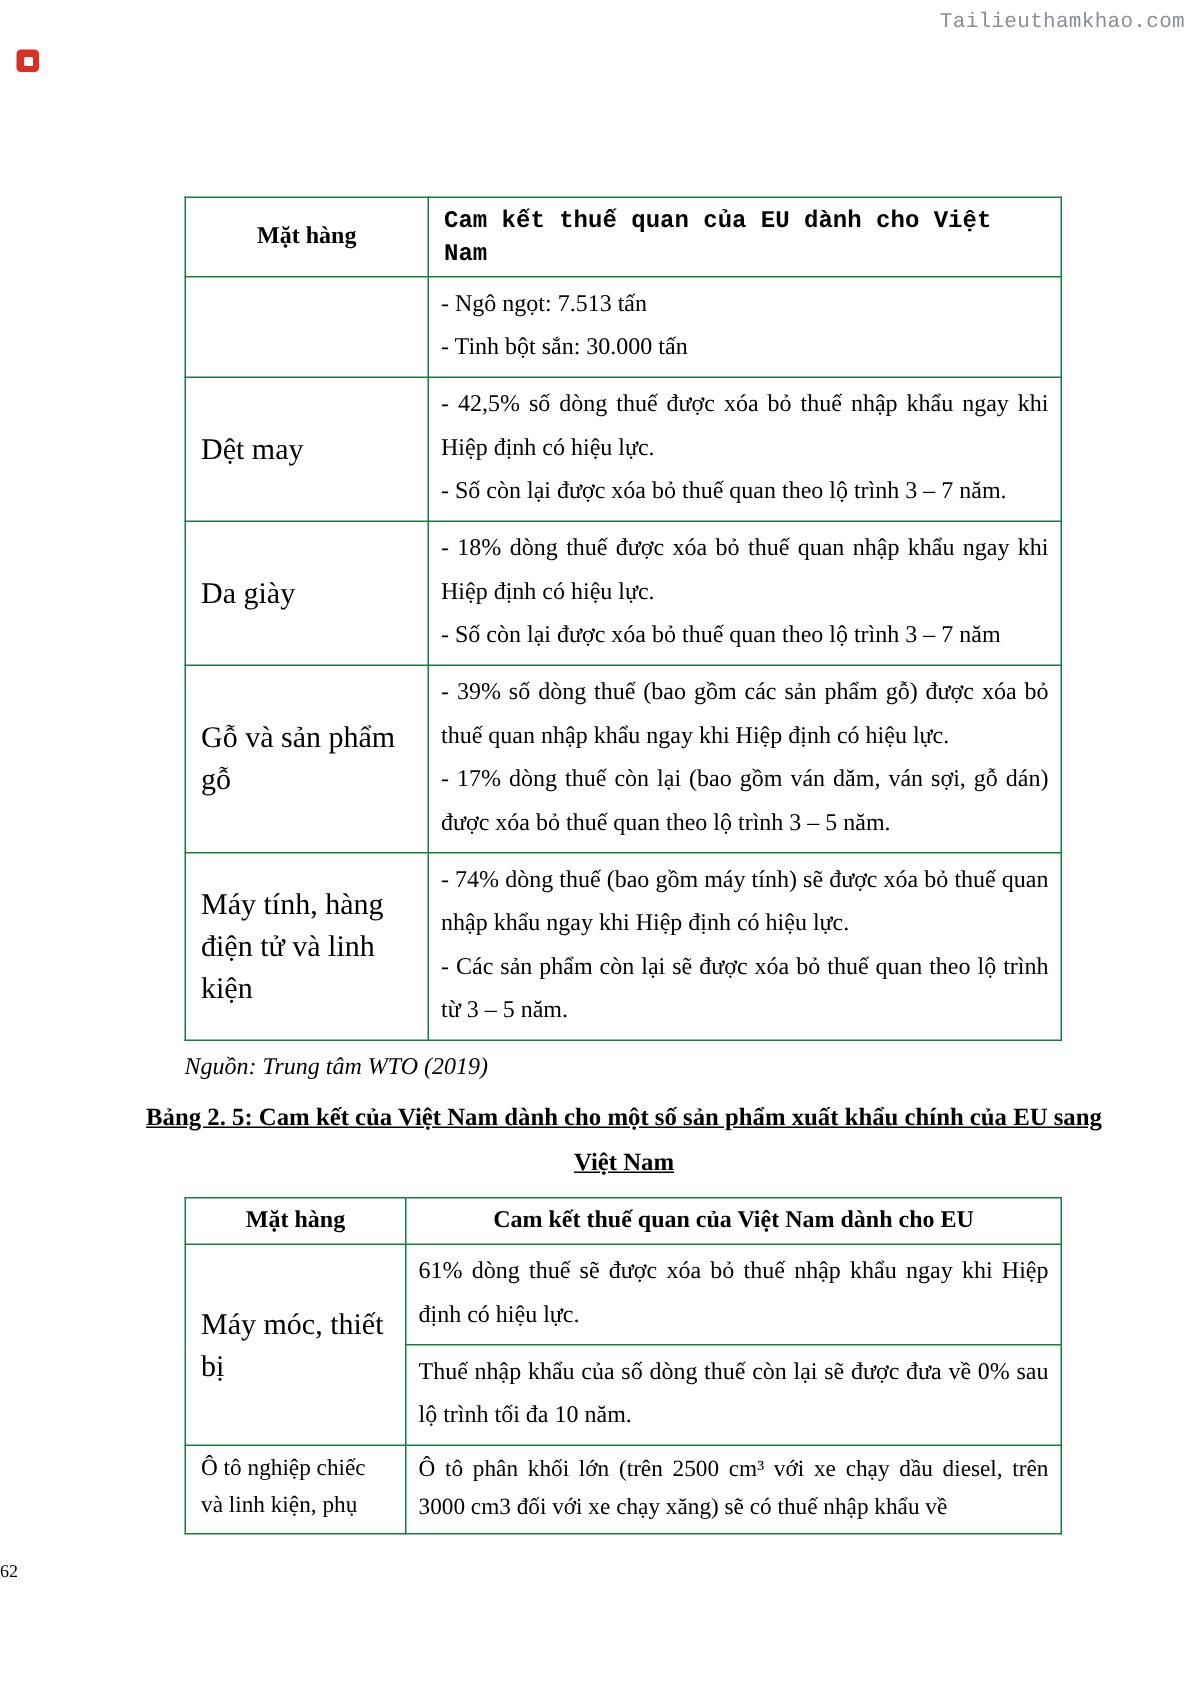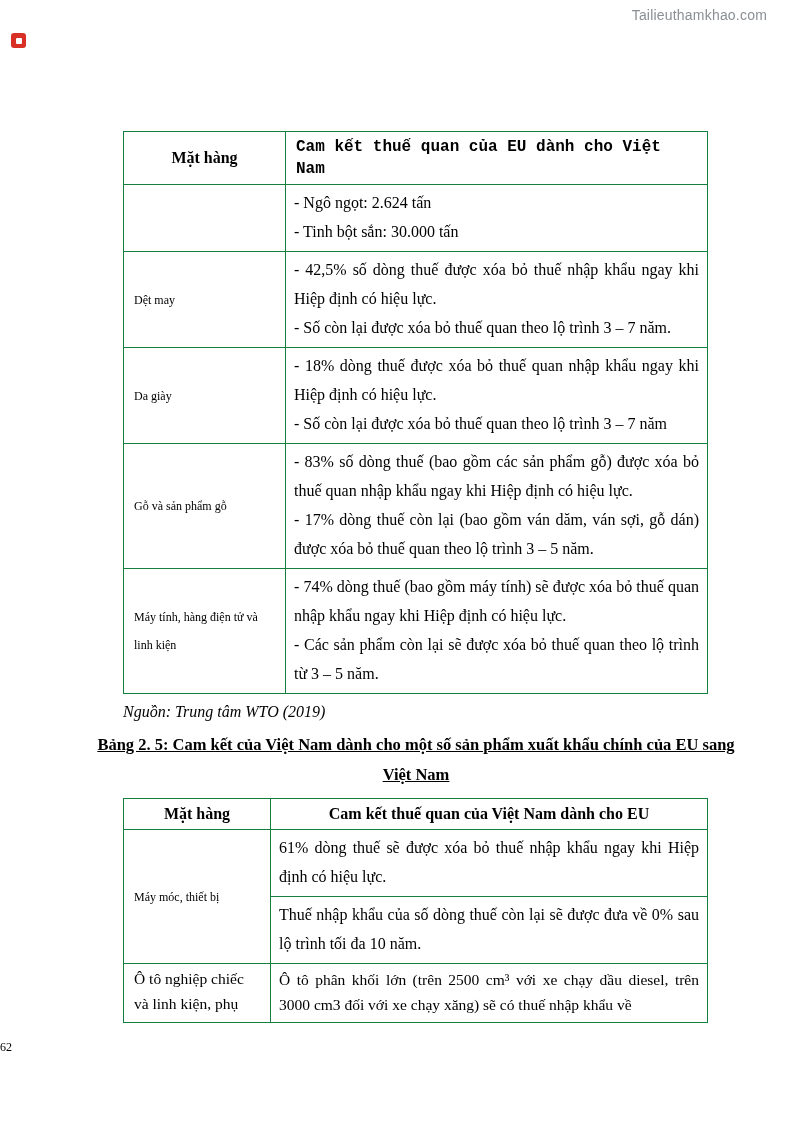--- a/index.html
+++ b/index.html
@@ -5,22 +5,22 @@
   * { box-sizing: border-box; margin: 0; padding: 0; }
   html, body { background: #ffffff; }
   body {
     width: 794px; height: 1123px;
     position: relative;
     font-family: "Liberation Serif", "DejaVu Serif", serif;
     color: #000;
     overflow: hidden;
   }
   .watermark {
-    position: absolute; top: 7px; right: 27px;
-    font-family: Liberation Sans, sans-serif;
+    position: absolute; top: 7px; right: 4px;
+    font-family: Liberation Mono, monospace;
     font-size: 14px; color: #8b8f94;
     letter-spacing: 0.2px;
   }
   .corner-badge {
     position: absolute; left: 11px; top: 33px;
     width: 15px; height: 15px;
     background: #d93025; border-radius: 3px;
     display: flex; align-items: center; justify-content: center;
   }
   .corner-badge .badge-inner {
@@ -40,21 +40,21 @@
   .t1 th.h2 { text-align: left; padding-left: 10px; font-family: Liberation Mono, monospace; }
   td.body-cell {
     vertical-align: middle;
     padding: 3px 8px 5px 8px;
     font-size: 16px; line-height: 29px;
   }
   .bullet { text-align: justify; }
   td.item-cell {
     vertical-align: middle;
     padding: 2px 10px;
-    font-size: 12px; line-height: 28px;
+    font-size: 20px; line-height: 28px;
   }
   td.section-cell {
     font-weight: bold; font-size: 16px;
     padding: 3px 10px; line-height: 24px;
   }
   .just { text-align: justify; }
   td.top { vertical-align: top; }
   .small { font-size: 15.5px !important; line-height: 25px !important; }
   .source {
     margin-top: 4px;
@@ -91,42 +91,42 @@
           <col>
         </colgroup>
       <tbody>
           <tr>
         <th>Mặt hàng</th>
         <th class="h2">Cam kết thuế quan của EU dành cho Việt Nam</th>
       </tr>
       <tr>
         <td class="item-cell"></td>
         <td class="body-cell">
-          <div class="bullet">- Ngô ngọt: 2.624 tấn</div>
+          <div class="bullet">- Ngô ngọt: 7.513 tấn</div>
           <div class="bullet">- Tinh bột sắn: 30.000 tấn</div>
         </td>
       </tr>
       <tr>
         <td class="item-cell">Dệt may</td>
         <td class="body-cell">
           <div class="bullet">- 42,5% số dòng thuế được xóa bỏ thuế nhập khẩu ngay khi Hiệp định có hiệu lực.</div>
           <div class="bullet">- Số còn lại được xóa bỏ thuế quan theo lộ trình 3 – 7 năm.</div>
         </td>
       </tr>
       <tr>
         <td class="item-cell">Da giày</td>
         <td class="body-cell">
           <div class="bullet">- 18% dòng thuế được xóa bỏ thuế quan nhập khẩu ngay khi Hiệp định có hiệu lực.</div>
           <div class="bullet">- Số còn lại được xóa bỏ thuế quan theo lộ trình 3 – 7 năm</div>
         </td>
       </tr>
       <tr>
         <td class="item-cell">Gỗ và sản phẩm gỗ</td>
         <td class="body-cell">
-          <div class="bullet">- 83% số dòng thuế (bao gồm các sản phẩm gỗ) được xóa bỏ thuế quan nhập khẩu ngay khi Hiệp định có hiệu lực.</div>
+          <div class="bullet">- 39% số dòng thuế (bao gồm các sản phẩm gỗ) được xóa bỏ thuế quan nhập khẩu ngay khi Hiệp định có hiệu lực.</div>
           <div class="bullet">- 17% dòng thuế còn lại (bao gồm ván dăm, ván sợi, gỗ dán) được xóa bỏ thuế quan theo lộ trình 3 – 5 năm.</div>
         </td>
       </tr>
       <tr>
         <td class="item-cell">Máy tính, hàng điện tử và linh kiện</td>
         <td class="body-cell">
           <div class="bullet">- 74% dòng thuế (bao gồm máy tính) sẽ được xóa bỏ thuế quan nhập khẩu ngay khi Hiệp định có hiệu lực.</div>
           <div class="bullet">- Các sản phẩm còn lại sẽ được xóa bỏ thuế quan theo lộ trình từ 3 – 5 năm.</div>
         </td>
       </tr>

